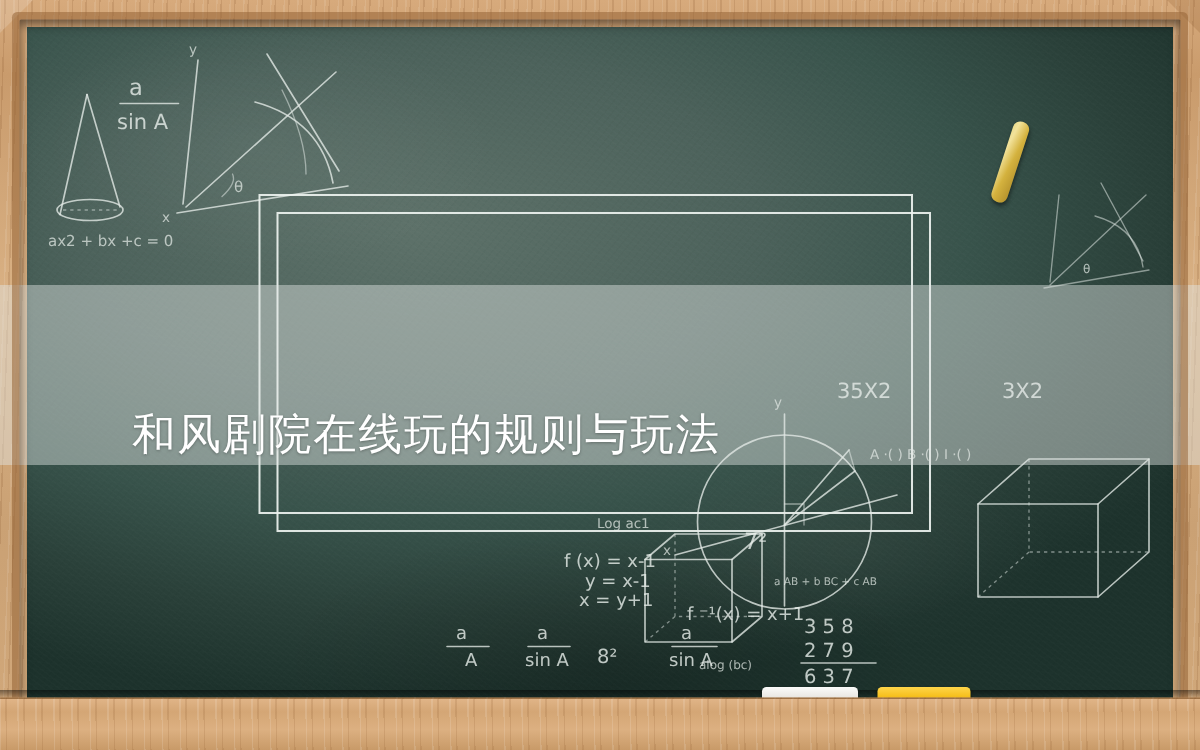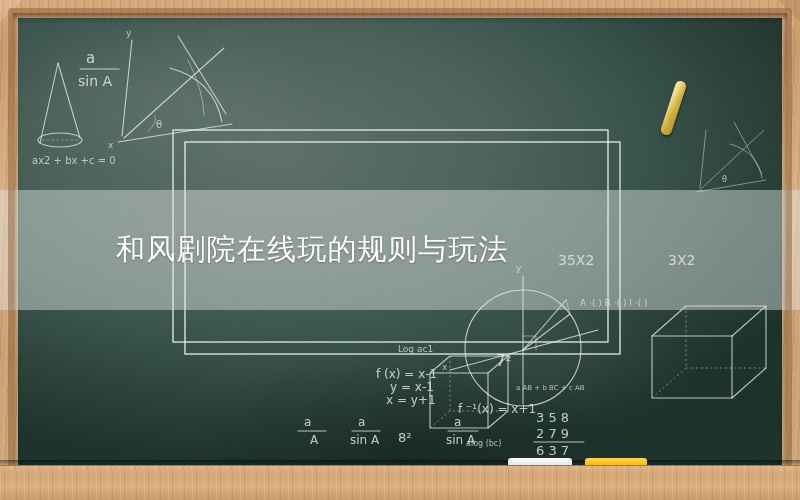--- a/index.html
+++ b/index.html
@@ -84,22 +84,22 @@
   .cframe{fill:none;stroke:#eef3f0;stroke-opacity:.92;stroke-width:1.35;}
 
   
   .band{
     position:absolute;left:0;right:0;top:190px;height:120px;
     background:rgba(226,231,229,.45);
     pointer-events:none;
   }
   .title{
     position:absolute;left:0;right:0;top:190px;height:120px;
-    display:flex;align-items:center;
-    padding-left:116px;
+    display:flex;align-items:flex-end;
+    padding-left:88px;
     box-sizing:border-box;
   }
   .title span{
     color:#ffffff;
     font-size:29px;
     letter-spacing:1.2px;
     font-family:"DejaVu Sans","Liberation Sans",sans-serif;
     text-shadow:0 1px 2px rgba(0,0,0,.30);
     white-space:nowrap;
   }

